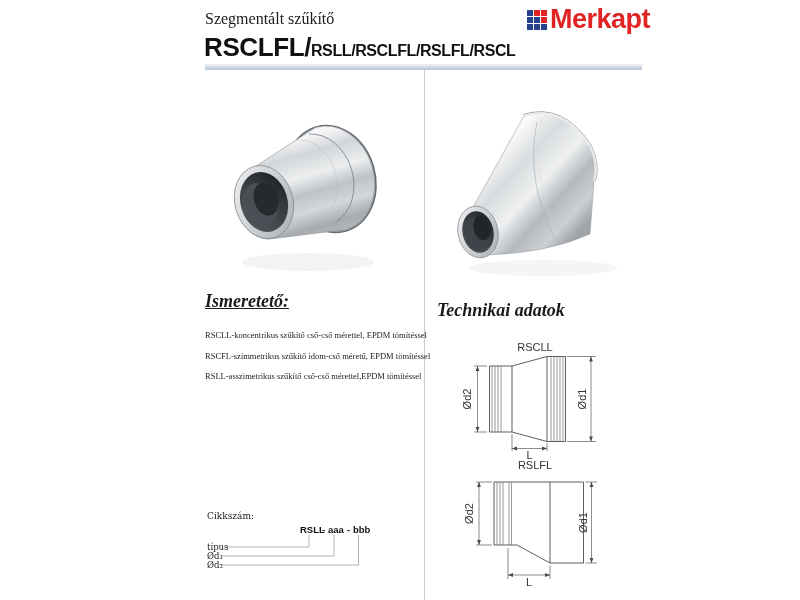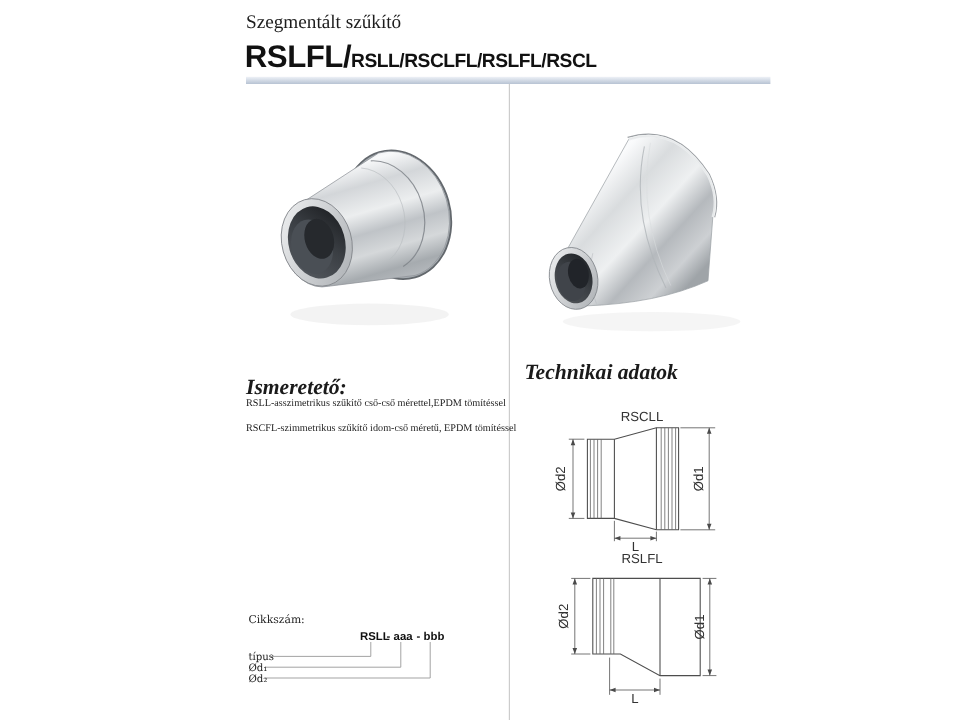--- a/index.html
+++ b/index.html
@@ -20,21 +20,21 @@
 
   .hbar { position:absolute; left:205px; top:64px; width:437px; height:6px;
           background:linear-gradient(180deg,#eef2f7 0%,#d5dce7 45%,#b7c3d3 100%); }
   .vline { position:absolute; left:424px; top:70px; width:1px; height:530px; background:#cccccc; }
 
   .photo1 { position:absolute; left:200px; top:88px; }
   .photo2 { position:absolute; left:438px; top:88px; }
 
   .sec-heading { position:absolute; font-family:"Liberation Serif", serif; font-weight:bold;
                  font-style:italic; font-size:18px; color:#1a1a1a; }
-  #ism-head  { left:205px; top:312px; }
+  #ism-head  { left:205px; top:291px;text-decoration:underline; }
   #tech-head { left:437px; top:300px;text-align:right; }
 
   .ism-list { position:absolute; left:205px; top:330px; width:230px; }
   .ism-list p { margin:0 0 10px 0; font-family:"Liberation Serif", serif; font-size:8.5px;
                 line-height:1.25; color:#222; white-space:pre-line; }
 
   .drawing1 { position:absolute; left:440px; top:338px; }
   .drawing2 { position:absolute; left:440px; top:456px; }
   .cikkszam-svg { position:absolute; left:200px; top:503px; }
 
@@ -49,22 +49,36 @@
   .ck-small { font-family:"DejaVu Serif", serif; font-size:8.5px; fill:#222; }
   .ck-code  { font-family:"Liberation Sans", sans-serif; font-size:9.5px; font-weight:bold; fill:#111; }
   .ck-line  { stroke:#999; stroke-width:0.75; fill:none; }
 </style>
 </head>
 <body>
 
 <div class="page">
 
   <div class="subtitle">Szegmentált szűkítő</div>
-  <h1 class="title"><span class="t1">RSLFL/</span><span class="t2">RSLL/RSCLFL/RSLFL/RSCL</span></h1>
-
+  <h1 class="title"><span class="t1">RSCLFL/</span><span class="t2">RSLL/RSCLFL/RSLFL/RSCL</span></h1>
+
+  <div class="logo">
+    <div class="logo-grid">
+      <span class="cell-b"></span>
+        <span class="cell-r"></span>
+        <span class="cell-r"></span>
+        <span class="cell-b"></span>
+        <span class="cell-b"></span>
+        <span class="cell-r"></span>
+        <span class="cell-b"></span>
+        <span class="cell-b"></span>
+        <span class="cell-b"></span>
+    </div>
+    <span class="logo-text">Merkapt</span>
+  </div>
 
   <div class="hbar"></div>
   <div class="vline"></div>
 
   <svg class="photo1" width="210" height="210" viewBox="0 0 210 210">
     <defs>
       <linearGradient id="pg1" x1="0" y1="0" x2="0" y2="1" gradientTransform="rotate(-20 0.5 0.5)">
         <stop offset="0" stop-color="#e9ebee"></stop>
           <stop offset="0.10" stop-color="#f8f9fa"></stop>
         <stop offset="0.26" stop-color="#d3d6d9"></stop>
@@ -127,22 +141,23 @@
       <ellipse cx="40" cy="144" rx="20" ry="26" transform="rotate(-12 40 144)" fill="url(#pg2)" stroke="#85898d" stroke-width="0.7"></ellipse>
       <ellipse cx="40" cy="144" rx="15.5" ry="21" transform="rotate(-12 40 144)" fill="url(#pg5)"></ellipse>
       <ellipse cx="38" cy="146.5" rx="11.5" ry="16.5" transform="rotate(-12 38 146.5)" fill="#40444a"></ellipse>
       <ellipse cx="44" cy="140" rx="8.5" ry="12.5" transform="rotate(-12 44 140)" fill="#212429"></ellipse>
     </g>
   </svg>
 
   <div class="sec-heading" id="ism-head">Ismeretető:</div>
 
   <div class="ism-list">
+    <p>RSCLL-koncentrikus szűkítő cső-cső mérettel, EPDM tömítéssel</p>
+    <p>RSCFL-szimmetrikus szűkítő idom-cső méretű, EPDM tömítéssel</p>
     <p>RSLL-asszimetrikus szűkítő cső-cső mérettel,EPDM tömítéssel</p>
-    <p>RSCFL-szimmetrikus szűkítő idom-cső méretű, EPDM tömítéssel</p>
   </div>
 
   <div class="sec-heading" id="tech-head">Technikai adatok</div>
 
   <svg class="drawing1" width="200" height="122" viewBox="0 0 200 122">
     <text x="95" y="13" text-anchor="middle" class="dtext">RSCLL</text>
     <g>
       <path class="part" d="M49.5,28 H72 L107,18.5 H125.5 V103.5 H107 L72,94 H49.5 Z"></path>
       <path class="edge" d="M72,28 V94 M107,18.5 V103.5"></path>
       <g>

